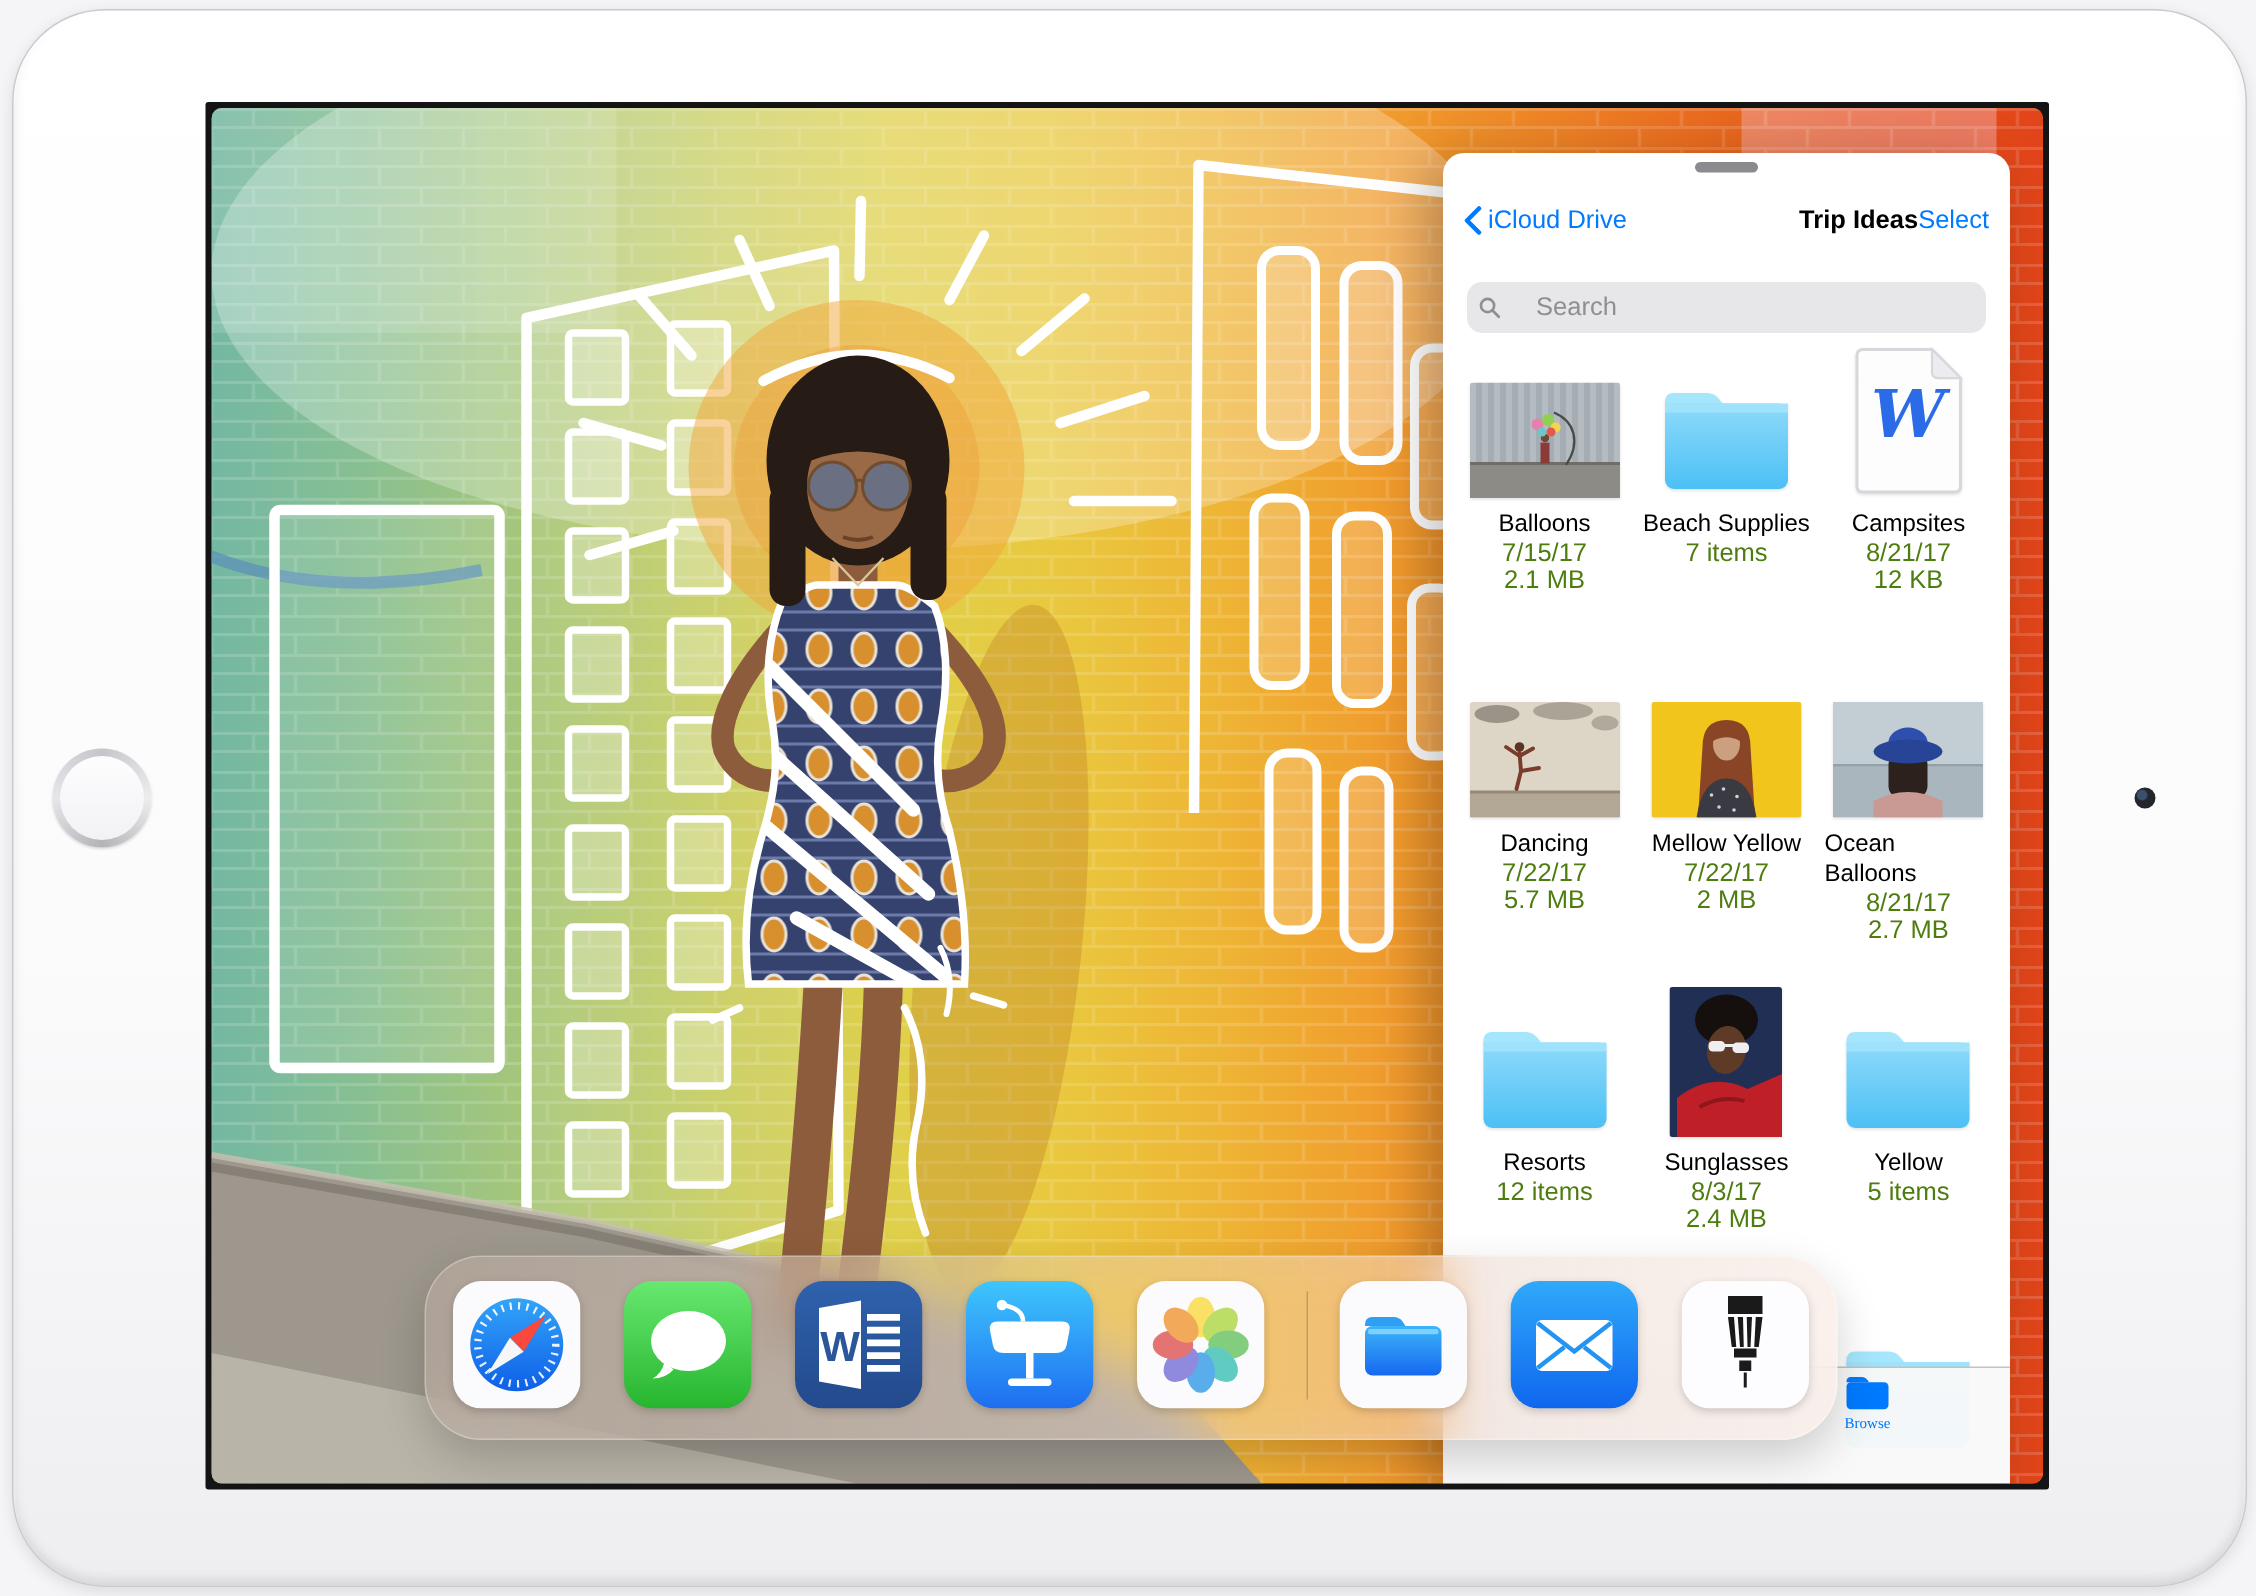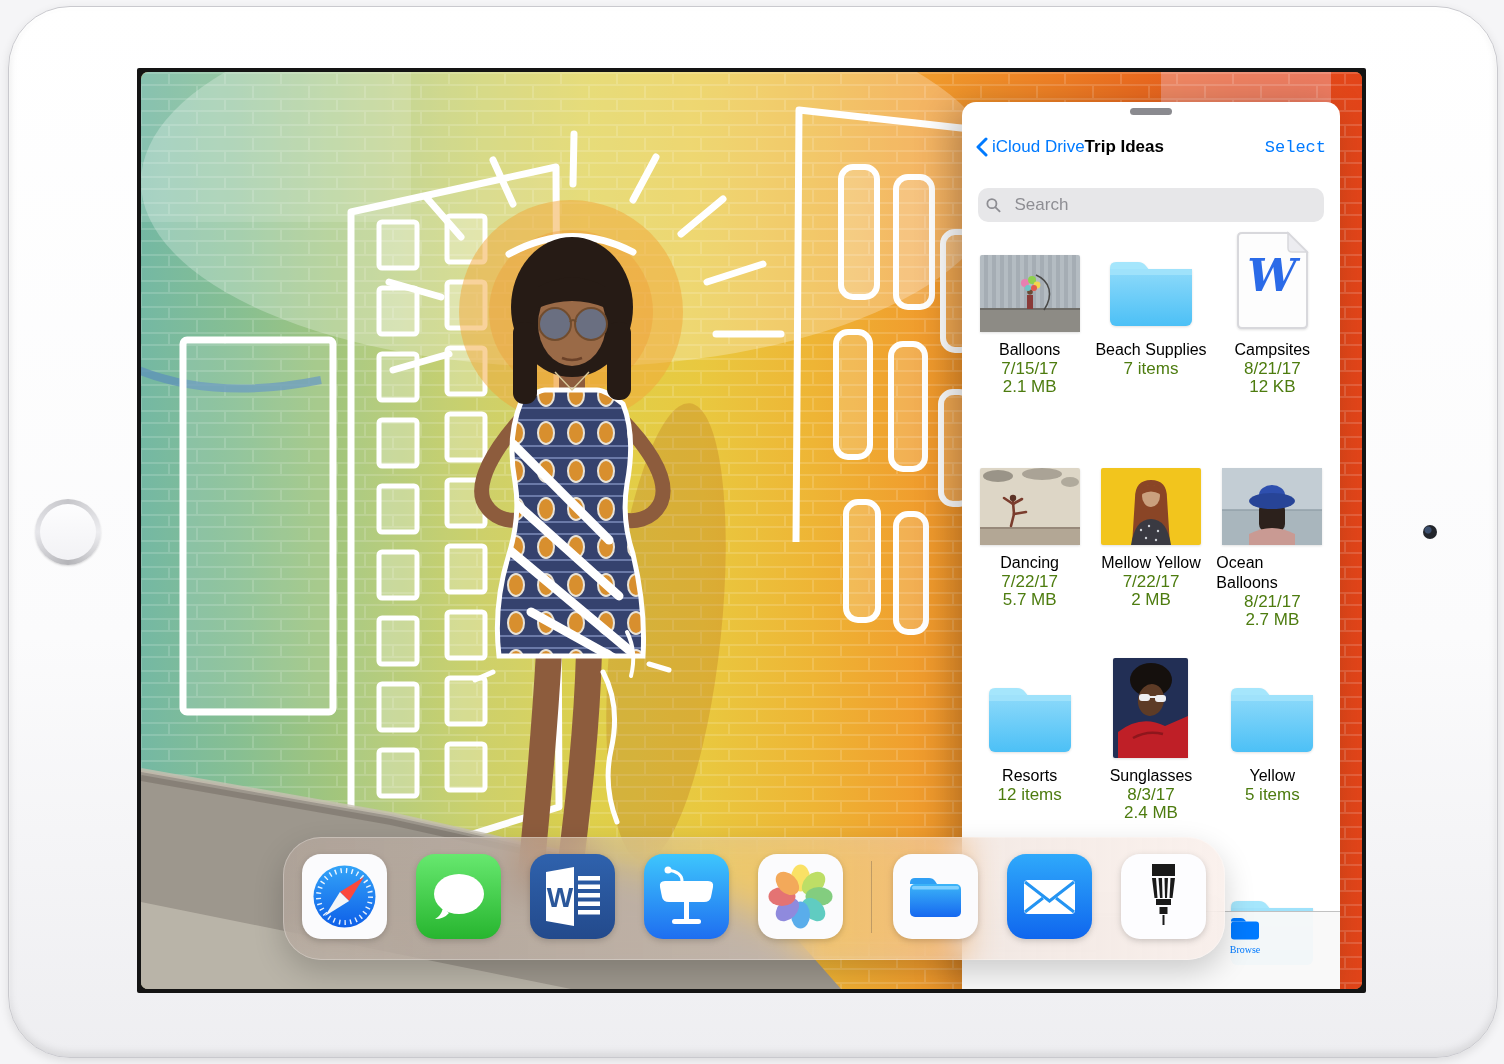--- a/index.html
+++ b/index.html
@@ -24,24 +24,24 @@
   .screen-inner{position:absolute;left:4px;top:4px;width:1221px;height:917px;border-radius:7px;
     overflow:hidden;background:#e8882a;}
   .mural{left:0;top:0;width:1221px;height:917px;z-index:1;}
 
   
   .panel{left:821px;top:30px;width:378px;height:887px;background:#ffffff;border-radius:14px 14px 0 0;
     box-shadow:-10px 6px 36px rgba(0,0,0,.25);z-index:5;overflow:hidden;}
   .handle{position:absolute;left:168px;top:6px;width:42px;height:7px;border-radius:4px;background:#8a8a8f;cursor:grab;}
   .nav{position:absolute;left:0;top:26px;width:100%;height:38px;display:flex;align-items:center;padding:0 14px;box-sizing:border-box;}
   .navback{display:flex;align-items:center;gap:4px;color:#007aff;font-size:17px;cursor:pointer;background:none;border:none;padding:0;font-family:inherit;}
-  .navtitle{flex:1;text-align:left;font-size:17px;font-weight:700;color:#000;}
-  .navselect{color:#007aff;font-size:17px;cursor:pointer;background:none;border:none;padding:0;font-family:Liberation Mono, monospace;}
+  .navtitle{flex:1;text-align:right;font-size:17px;font-weight:700;color:#000;}
+  .navselect{color:#007aff;font-size:17px;cursor:pointer;background:none;border:none;padding:0;font-family:Liberation Sans, sans-serif;}
   .searchwrap{position:absolute;left:16px;top:86px;width:346px;height:34px;border-radius:10px;background:#e7e7e9;
-    display:flex;align-items:center;padding:0 8px;box-sizing:border-box;gap:12px;}
+    display:flex;align-items:center;padding:0 8px;box-sizing:border-box;gap:22px;}
   .searchwrap input{border:none;background:transparent;outline:none;font-size:17px;color:#333;width:100%;font-family:inherit;}
   .searchwrap input::placeholder{color:#8e8e93;}
 
   .grid{position:absolute;left:7px;top:128px;width:364px;display:grid;grid-template-columns:repeat(3,1fr);
     grid-auto-rows:213px;z-index:1;}
   .cell{display:flex;flex-direction:column;align-items:center;cursor:pointer;}
   .thumbbox{height:102px;width:100%;display:flex;align-items:flex-end;justify-content:center;}
   .thumbbox svg{display:block;filter:drop-shadow(0 1px 1px rgba(0,0,0,.12));}
   .fname{margin-top:8px;font-size:16px;line-height:20px;color:#000;text-align:left;max-width:112px;}
   .fmeta{font-size:17px;line-height:18px;color:#4d7c0f;text-align:center;}

